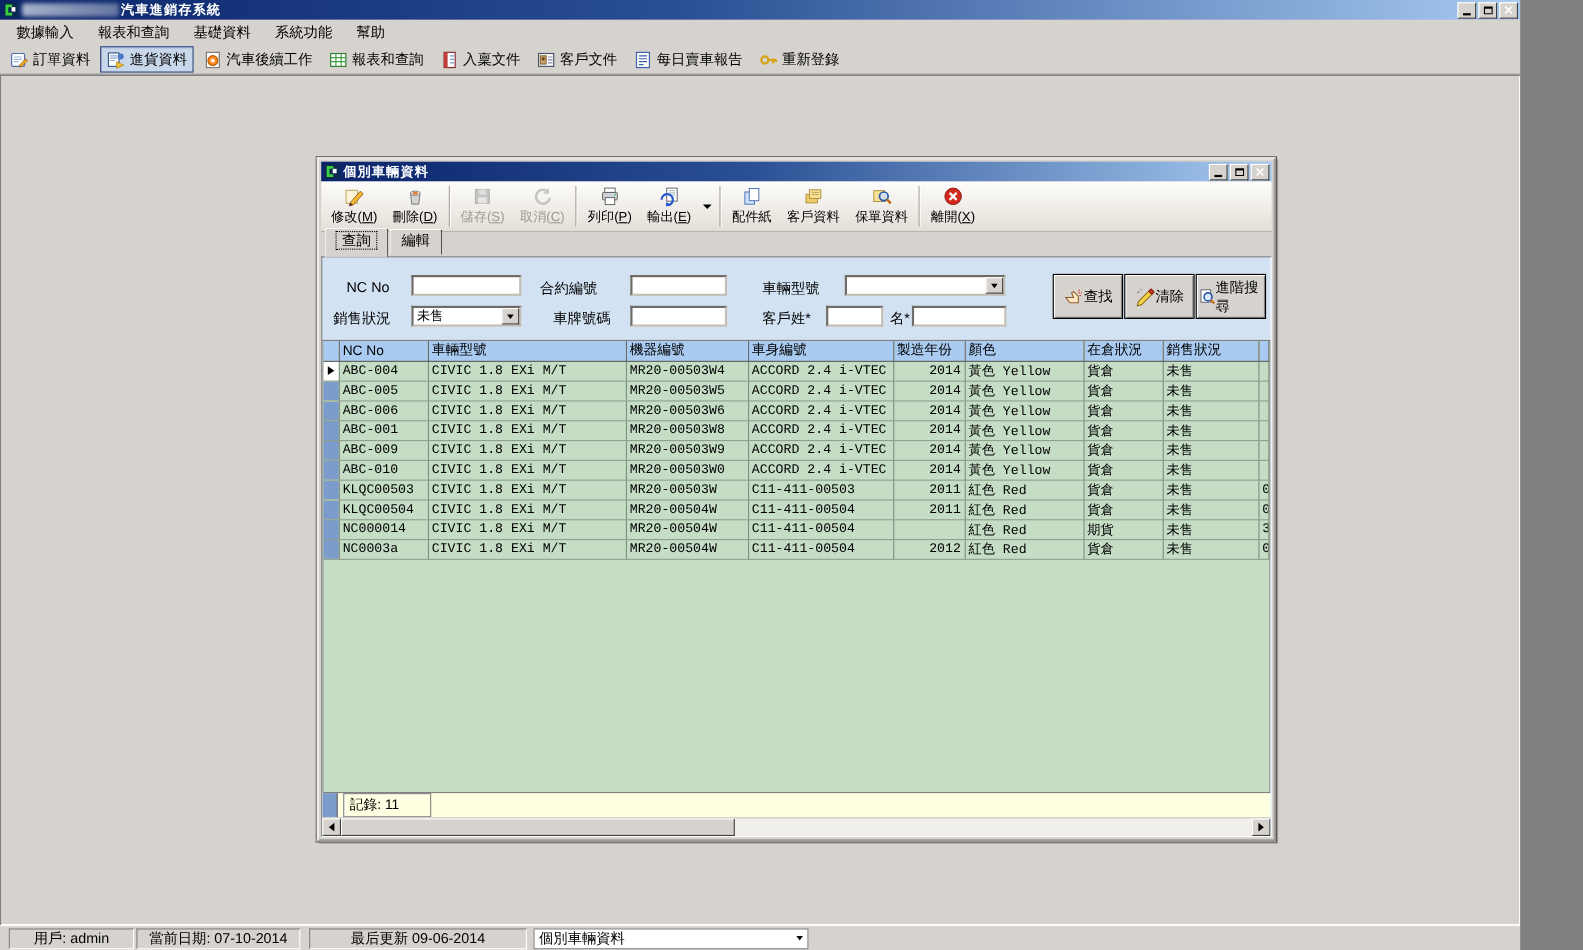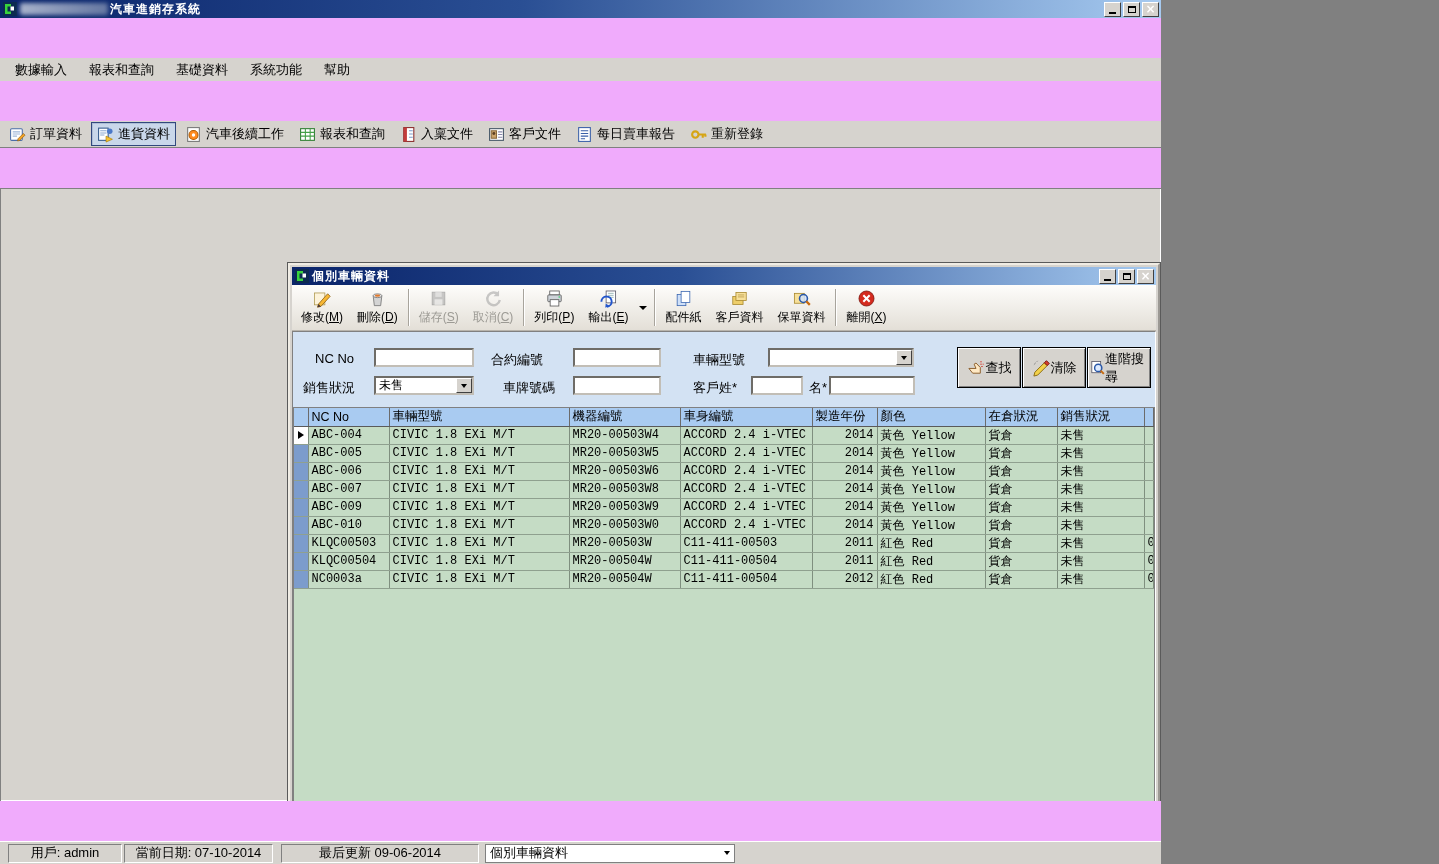--- a/index.html
+++ b/index.html
@@ -1,22 +1,22 @@
 <!DOCTYPE html>
 <html lang="zh-Hant" style="--titlebar_left: #0a246a; --titlebar_right: #a6caf0; --panel_blue: #d3e2f3; --grid_header_bg: #a9cbf1; --grid_row_bg: #c5dcc5; --accent_gutter: #7c9ccc; --status_strip_bg: #ffffe1;"><head>
 <meta charset="utf-8">
 <style>
   html,body{margin:0;padding:0;background:#808080;}
   *{box-sizing:border-box;}
   .screen{
-    position:relative;width:1161px;height:864px;overflow:hidden;
+    position:relative;width:1382px;height:864px;overflow:hidden;
     background:#f0abfc;
     font-family:"Liberation Sans","DejaVu Sans",sans-serif;
     font-size:13px;color:#000;
-    display:flex;flex-direction:column;gap:40px;
+    display:flex;flex-direction:column;
   }
   
   .titlebar{
     height:18px;flex:0 0 18px;display:flex;align-items:center;padding:0 2px;
     background:linear-gradient(90deg,var(--titlebar_left,#0a246a) 0%,#2a4f94 45%,var(--titlebar_right,#a6caf0) 100%);
     color:#fff;font-weight:bold;font-size:12px;
   }
   .app-icon{width:14px;height:14px;margin:0 3px 0 1px;display:inline-block;flex:0 0 14px;}
   .redacted{display:inline-block;width:88px;height:12px;margin-right:2px;border-radius:2px;
     background:linear-gradient(90deg,rgba(220,225,235,.75),rgba(170,180,200,.55));filter:blur(2px);}
@@ -332,20 +332,24 @@
         <span class="vsep"></span>
         <span class="ct-btn">
           <svg viewBox="0 0 24 24">
               <circle cx="12" cy="12" r="9.5" fill="#d42a1e" stroke="#7a130c"></circle>
               <path d="M8 8l8 8M16 8l-8 8" stroke="#fff" stroke-width="2.6"></path>
             </svg>
           <span class="accel">離開(<u>X</u>)</span>
         </span>
       </div>
 
+      <div class="tabs">
+        <span class="tab active"><span class="tab-label">查詢</span></span>
+        <span class="tab inactive"><span class="tab-label">編輯</span></span>
+      </div>
 
       <div class="content">
 
         <div class="form-area">
           <span class="f-label" style="left:22px;top:19px;">NC No</span>
           <input class="f-input" style="left: 81px; top: 16px; width: 100px;">
           <span class="f-label" style="left:198px;top:19px;">合約編號</span>
           <input class="f-input" style="left: 280px; top: 16px; width: 88px;">
           <span class="f-label" style="left:400px;top:19px;">車輛型號</span>
           <span class="combo" style="left:475px;top:16px;width:146px;">
@@ -454,21 +458,21 @@
                   <td class="c-machine_no">MR20-00503W6</td>
                   <td class="c-body_no">ACCORD 2.4 i-VTEC</td>
                   <td class="c-year">2014</td>
                   <td class="c-color">黃色 Yellow</td>
                   <td class="c-warehouse_status">貨倉</td>
                   <td class="c-sale_status">未售</td>
                   <td class="c-clip"></td>
                 </tr>
                 <tr>
                   <td class="gutter"></td>
-                  <td class="c-nc_no">ABC-007</td>
+                  <td class="c-nc_no">ABC-001</td>
                   <td class="c-model">CIVIC 1.8 EXi M/T</td>
                   <td class="c-machine_no">MR20-00503W8</td>
                   <td class="c-body_no">ACCORD 2.4 i-VTEC</td>
                   <td class="c-year">2014</td>
                   <td class="c-color">黃色 Yellow</td>
                   <td class="c-warehouse_status">貨倉</td>
                   <td class="c-sale_status">未售</td>
                   <td class="c-clip"></td>
                 </tr>
                 <tr>
@@ -511,20 +515,32 @@
                   <td class="gutter"></td>
                   <td class="c-nc_no">KLQC00504</td>
                   <td class="c-model">CIVIC 1.8 EXi M/T</td>
                   <td class="c-machine_no">MR20-00504W</td>
                   <td class="c-body_no">C11-411-00504</td>
                   <td class="c-year">2011</td>
                   <td class="c-color">紅色 Red</td>
                   <td class="c-warehouse_status">貨倉</td>
                   <td class="c-sale_status">未售</td>
                   <td class="c-clip">0</td>
+                </tr>
+                <tr>
+                  <td class="gutter"></td>
+                  <td class="c-nc_no">NC000014</td>
+                  <td class="c-model">CIVIC 1.8 EXi M/T</td>
+                  <td class="c-machine_no">MR20-00504W</td>
+                  <td class="c-body_no">C11-411-00504</td>
+                  <td class="c-year"></td>
+                  <td class="c-color">紅色 Red</td>
+                  <td class="c-warehouse_status">期貨</td>
+                  <td class="c-sale_status">未售</td>
+                  <td class="c-clip">3</td>
                 </tr>
                 <tr>
                   <td class="gutter"></td>
                   <td class="c-nc_no">NC0003a</td>
                   <td class="c-model">CIVIC 1.8 EXi M/T</td>
                   <td class="c-machine_no">MR20-00504W</td>
                   <td class="c-body_no">C11-411-00504</td>
                   <td class="c-year">2012</td>
                   <td class="c-color">紅色 Red</td>
                   <td class="c-warehouse_status">貨倉</td>

